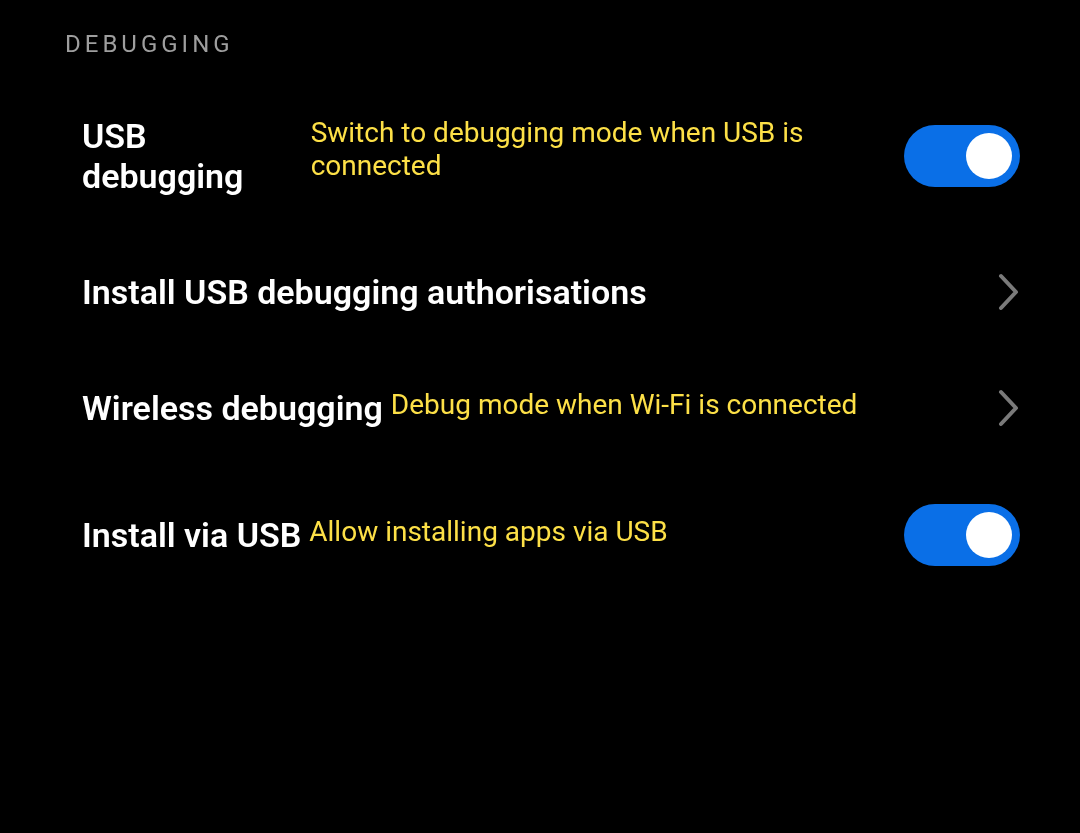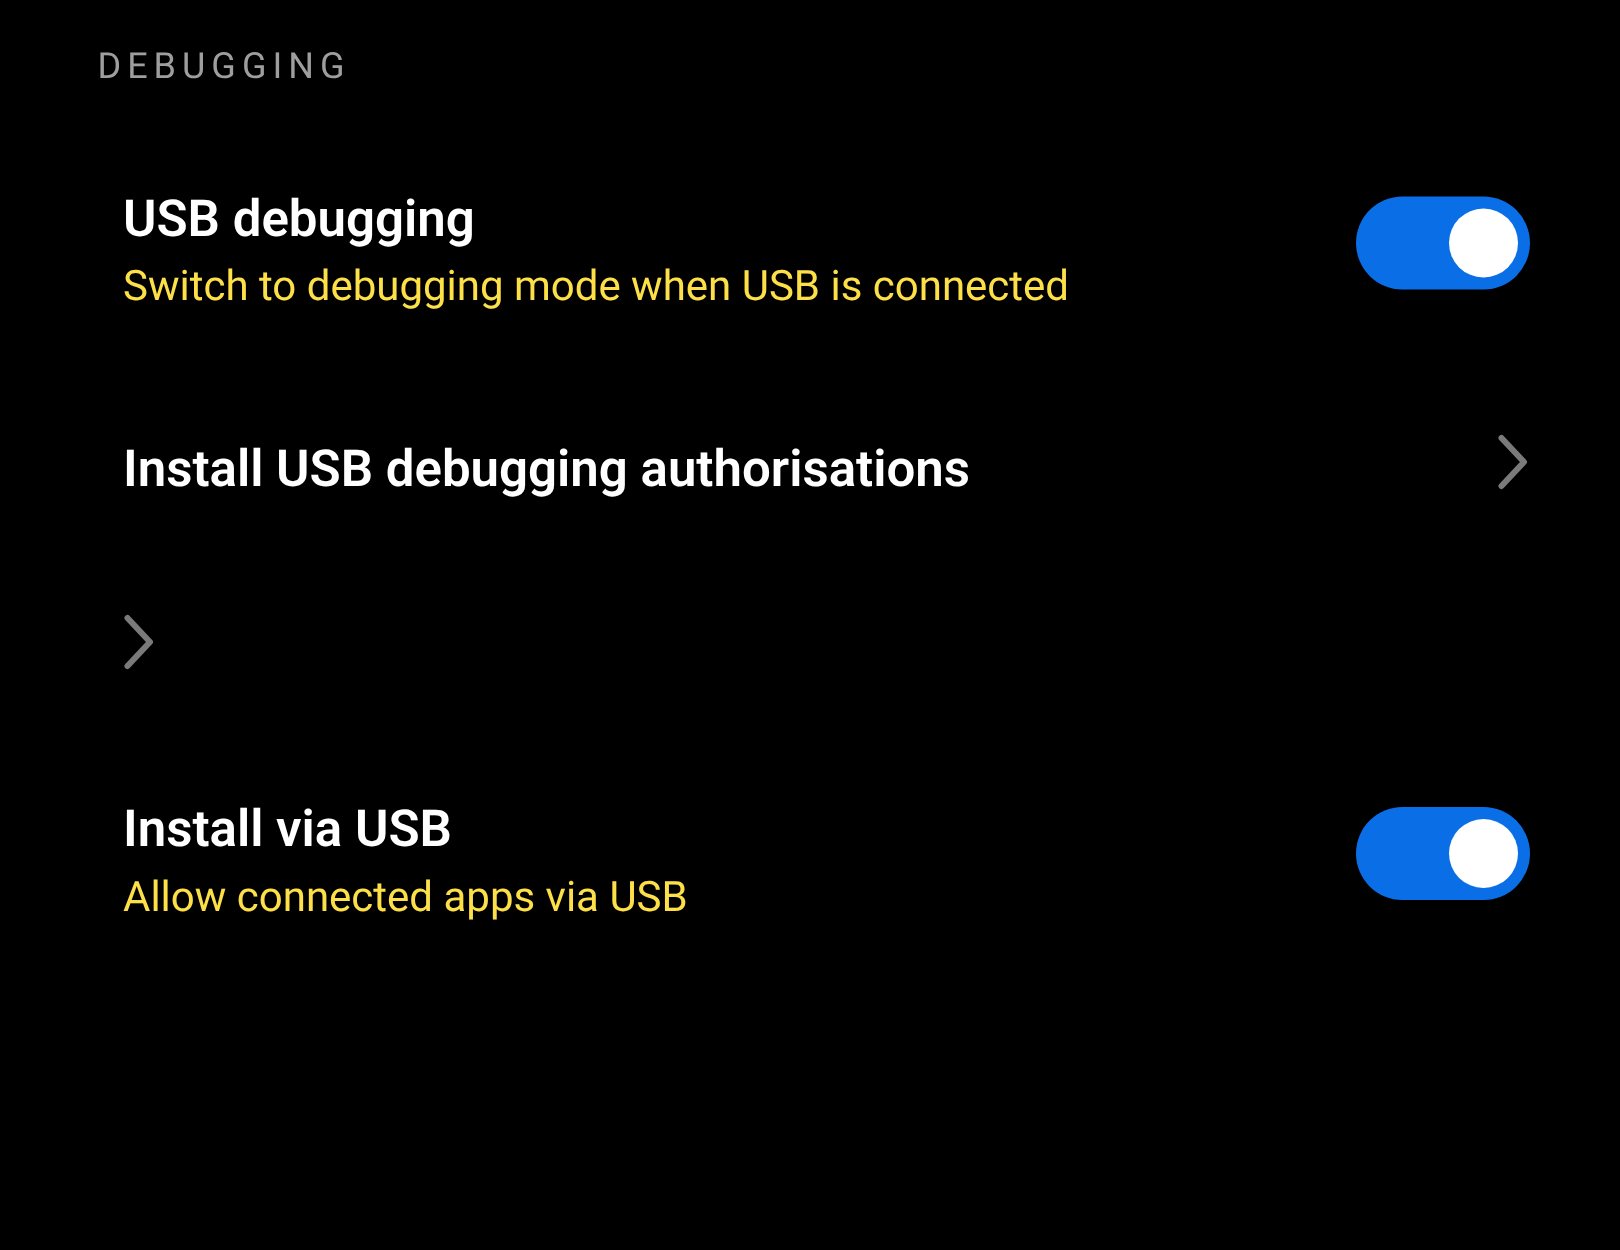--- a/index.html
+++ b/index.html
@@ -27,23 +27,22 @@
     }
     .setting-row {
       display: flex;
       align-items: center;
       justify-content: space-between;
       padding: 38px 60px 38px 82px;
       cursor: pointer;
     }
     .setting-text {
       display: flex;
-      flex-direction: column;
+      flex-direction: row;
       gap: 8px;
-      margin-top: 10px;
     }
     .setting-title {
       color: #ffffff;
       font-size: 34px;
       font-weight: 600;
     }
     .setting-subtitle {
       color: #fde047;
       font-size: 28px;
       font-weight: 400;
@@ -98,30 +97,34 @@
       <div class="setting-title">Install USB debugging authorisations</div>
     </div>
     <div class="chevron">
       <svg width="22" height="38" viewBox="0 0 22 38" fill="none">
         <path d="M3 3 L18 19 L3 35" stroke="#7a7a7a" stroke-width="4" stroke-linecap="round" stroke-linejoin="round"></path>
       </svg>
     </div>
   </div>
 
   <div class="setting-row">
+    <div class="setting-text">
+      <div class="setting-title">Wireless debugging</div>
+      <div class="setting-subtitle">Debug mode when Wi-Fi is connected</div>
+    </div>
     <div class="chevron">
       <svg width="22" height="38" viewBox="0 0 22 38" fill="none">
         <path d="M3 3 L18 19 L3 35" stroke="#7a7a7a" stroke-width="4" stroke-linecap="round" stroke-linejoin="round"></path>
       </svg>
     </div>
   </div>
 
   <div class="setting-row">
     <div class="setting-text">
       <div class="setting-title">Install via USB</div>
-      <div class="setting-subtitle">Allow connected apps via USB</div>
+      <div class="setting-subtitle">Allow installing apps via USB</div>
     </div>
     <div class="toggle on">
       <div class="toggle-thumb"></div>
     </div>
   </div>
 
 </div>
 
 </body></html>

